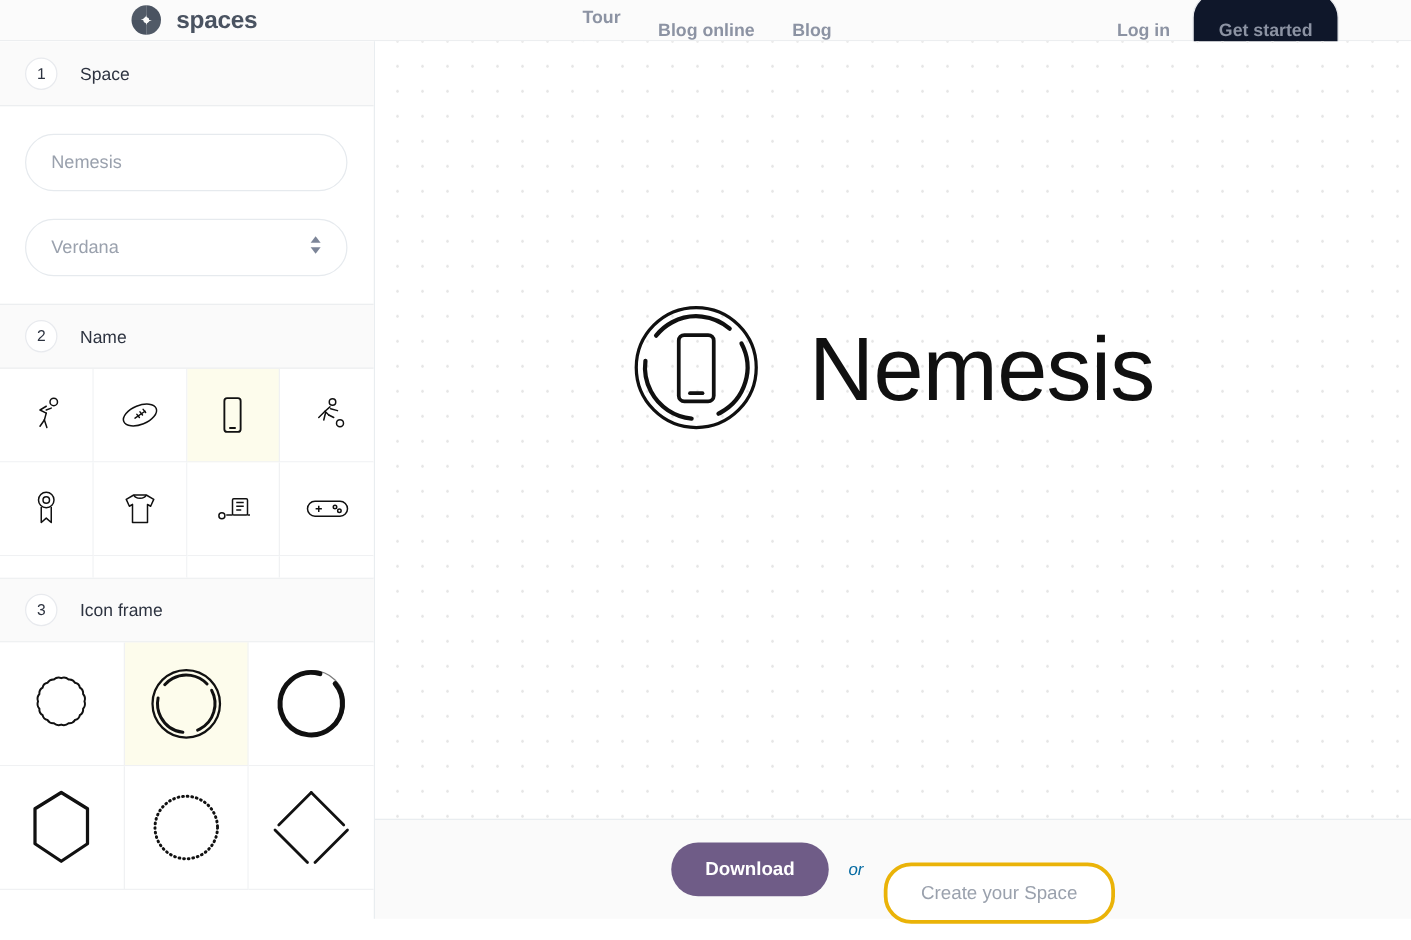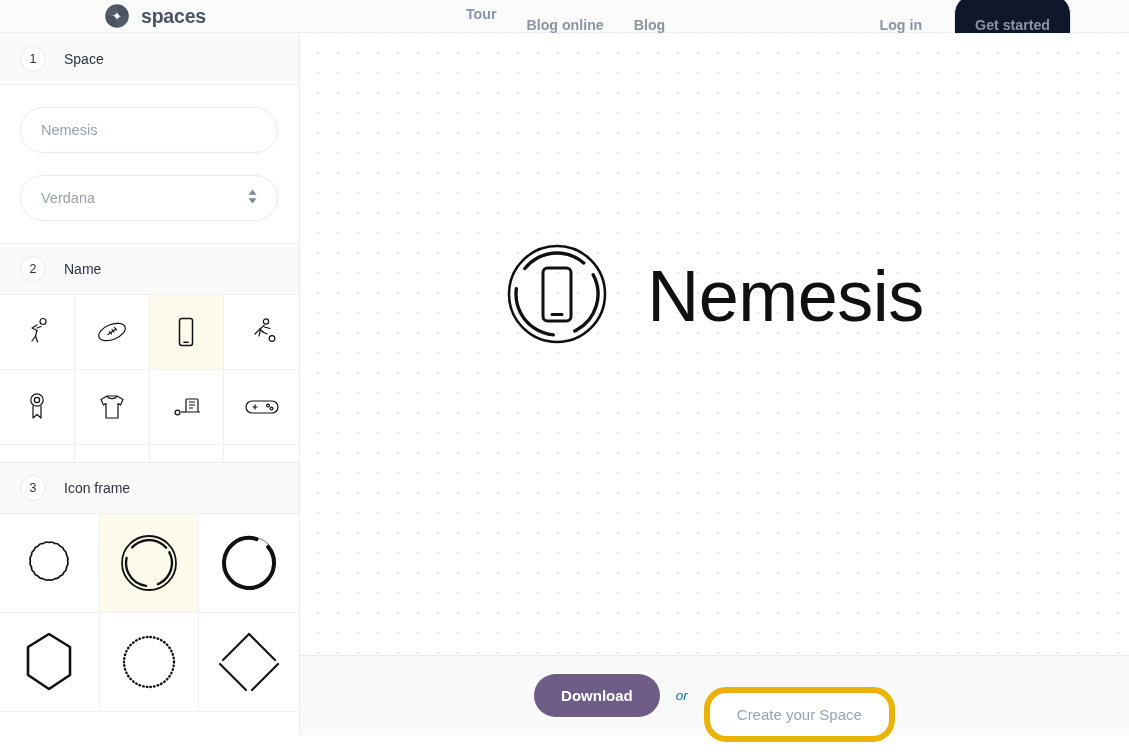--- a/index.html
+++ b/index.html
@@ -35,21 +35,21 @@
   }
   .nav-link {
     font-size: 14.2px; font-weight: bold; color: #8c93a3;
     cursor: pointer; display: flex; align-items: flex-start; gap: 6px;
     white-space: nowrap;
     flex-direction: column;
   }
   .caret { display: block; }
   .nav-right {
     position: absolute; right: 58px; top: 0; height: 50px;
-    display: flex; align-items: center; gap: 32px; justify-content: space-between;
+    display: flex; align-items: center; gap: 18px; justify-content: space-between;
   }
   .btn-ghost {
     font-size: 14.2px; font-weight: bold; color: #8c93a3;
     cursor: pointer; white-space: nowrap;
   }
   .btn-outline {
     font-size: 14.2px; font-weight: bold; color: #8c93a3;
     border: 1px solid #e6e8ec; border-radius: 20px;
     padding: 22px 20px; background: #0f172a; cursor: pointer;
     white-space: nowrap;
@@ -168,21 +168,21 @@
     background: #6f5c87; color: #fff;
     font-size: 15px; font-weight: bold;
     border: none; border-radius: 22px;
     padding: 13px 27px; cursor: pointer;
     font-family: "Liberation Sans", sans-serif;
   }
   .or-text { font-size: 13.5px; font-style: italic; color: #0369a1; }
   .btn-create {
     background: #fff; color: #9aa1ad;
     font-size: 15px;
-    border: 6px solid #eab308; border-radius: 22px;
+    border: 3px solid #eab308; border-radius: 22px;
     padding: 13px 27px; cursor: pointer;
     font-family: "Liberation Sans", sans-serif;
     margin-top: 37px;
   }
 </style>
 </head>
 <body>
 
 <div class="topnav">
   <div class="brand">

